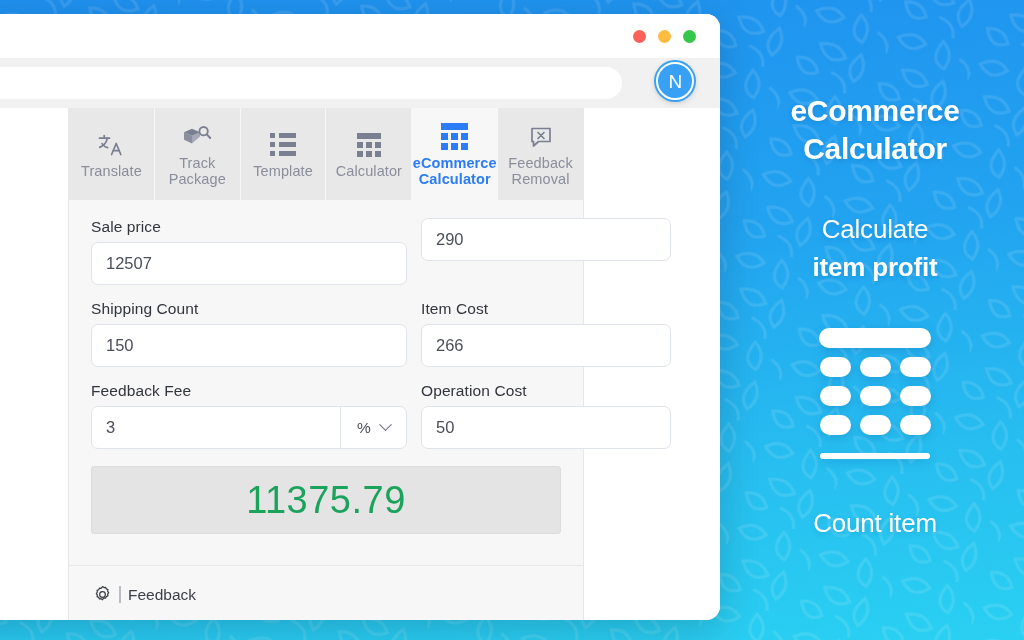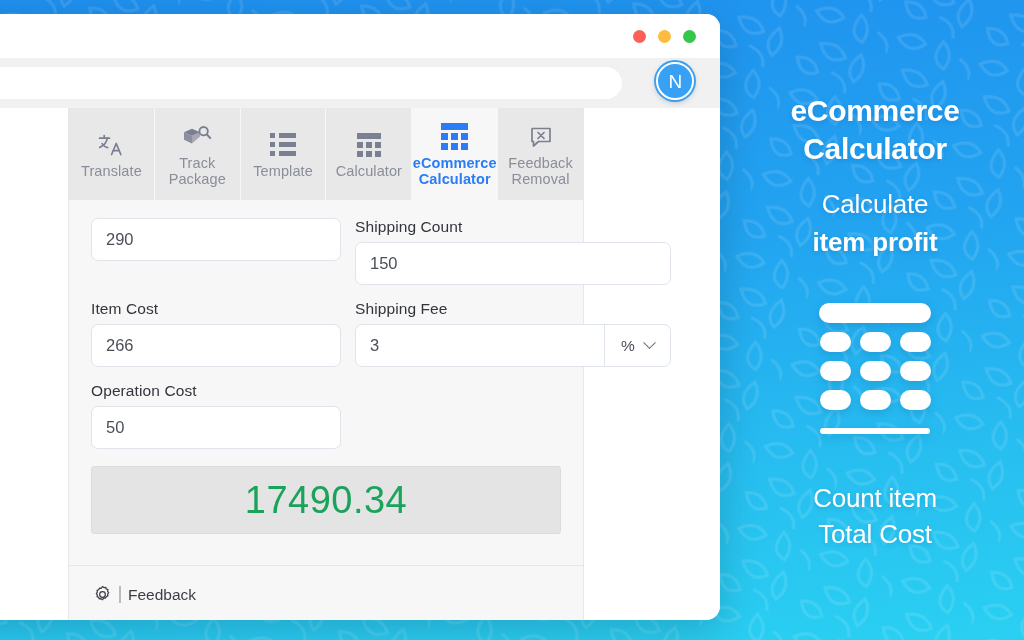--- a/index.html
+++ b/index.html
@@ -246,21 +246,21 @@
     padding-top: 92px;
   }
   .promo-title {
     font-size: 30px;
     font-weight: bold;
     line-height: 38px;
     letter-spacing: -.3px;
     text-shadow: 0 2px 5px rgba(0,60,120,.18);
   }
   .promo-sub {
-    margin-top: 17px;
+    margin-top: 42px;
     font-size: 26px;
     line-height: 38px;
     letter-spacing: -.2px;
     text-shadow: 0 2px 5px rgba(0,60,120,.18);
   }
   .promo-sub b { font-weight: bold; }
 
   .calcart {
     margin-top: 42px;
     display: flex; flex-direction: column; align-items: center; gap: 9px;
@@ -429,20 +429,26 @@
               </svg>
             </div>
             <div class="tlabel" style="white-space:pre-line">Feedback
 Removal</div>
           </div>
         </div>
 
         <div class="form">
           <div class="grid">
 
+            <div class="field">
+              <label>Sale price</label>
+              <div class="inputwrap">
+                <input value="12507" placeholder="Sale price" style="">
+              </div>
+            </div>
 
             <div class="field">
               <div class="inputwrap">
                 <input value="290" placeholder="Shipping Charge" style="">
               </div>
             </div>
 
             <div class="field">
               <label>Shipping Count</label>
               <div class="inputwrap">
@@ -451,40 +457,40 @@
             </div>
 
             <div class="field">
               <label>Item Cost</label>
               <div class="inputwrap">
                 <input value="266" placeholder="Item Cost" style="">
               </div>
             </div>
 
             <div class="field">
-              <label>Shipping Fee</label>
+              <label>Feedback Fee</label>
               <div class="inputwrap">
                 <input value="3" placeholder="Selling Fee" style="">
                 <div class="unit">
                   <span>%</span>
                   <i class="chev"></i>
                 </div>
               </div>
             </div>
 
             <div class="field">
               <label>Operation Cost</label>
               <div class="inputwrap">
                 <input value="50" placeholder="Operation Cost" style="">
               </div>
             </div>
           </div>
 
           <div class="result">
-            <span>17490.34</span>
+            <span>11375.79</span>
           </div>
         </div>
 
         <div class="footer">
           <span class="gear">
             <svg width="19" height="19" viewBox="0 0 20 20" fill="none" stroke="currentColor" stroke-width="1.3" stroke-linejoin="round">
               <circle cx="10" cy="10" r="3"></circle>
               <path d="M10 1.6l1.5 1.1 1.8-.3.7 1.7 1.7.7-.3 1.8 1.1 1.5-1.1 1.5.3 1.8-1.7.7-.7 1.7-1.8-.3L10 15.5l-1.5-1.1-1.8.3-.7-1.7-1.7-.7.3-1.8L3.5 9l1.1-1.5-.3-1.8 1.7-.7.7-1.7 1.8.3z"></path>
             </svg>
           </span>
@@ -522,17 +528,16 @@
       <div class="krow">
         <i class="key"></i>
         <i class="key"></i>
         <i class="key"></i>
       </div>
       <i class="base"></i>
     </div>
 
     <div class="promo-foot">
       <div>Count item</div>
-      <div>Total Cost</div>
     </div>
   </div>
 
 </div>
 
 </body></html>

